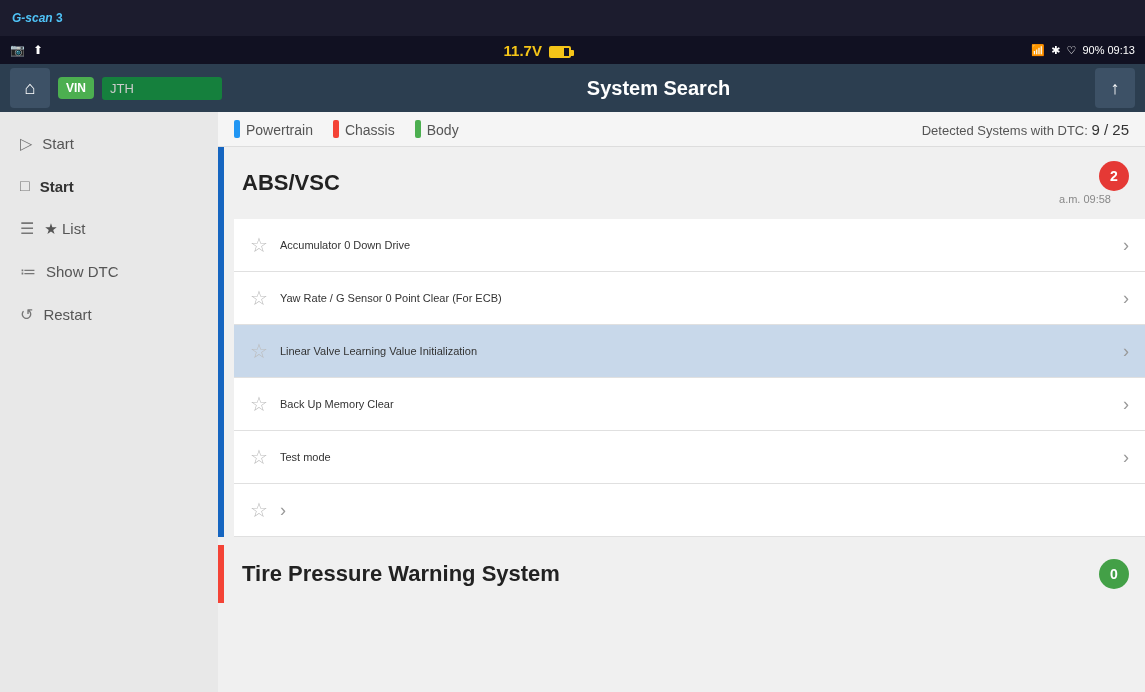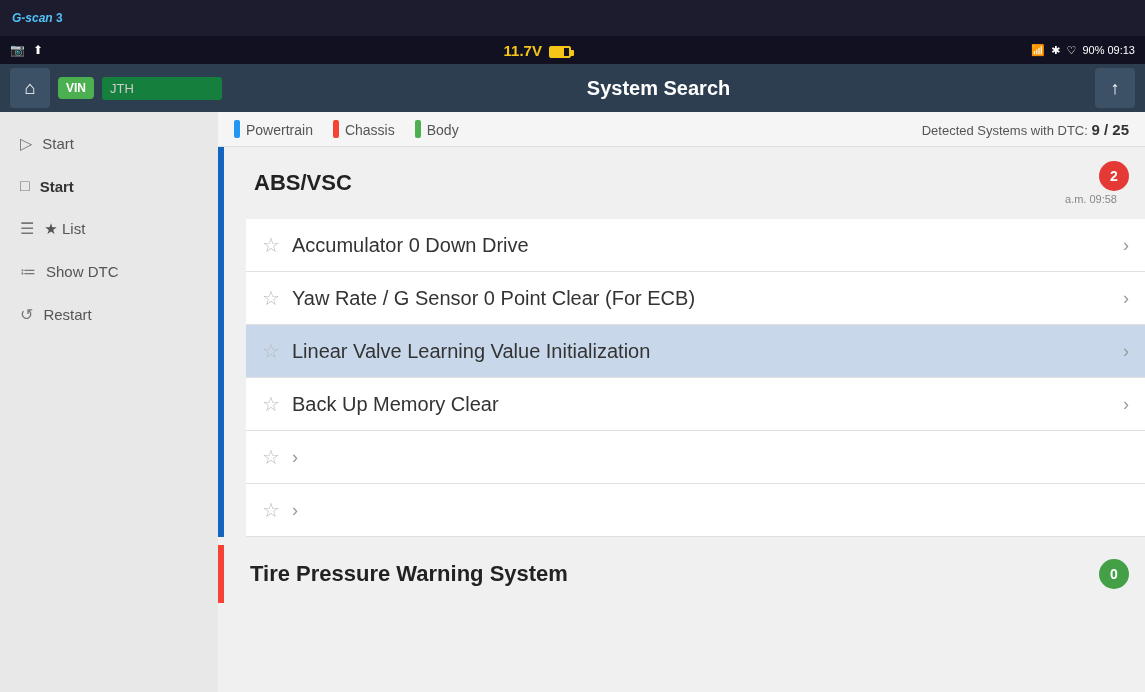--- a/index.html
+++ b/index.html
@@ -195,30 +195,30 @@
     .tab-indicator.blue { background: #2196f3; }
     .tab-indicator.red { background: #f44336; }
     .tab-indicator.green { background: #4caf50; }
 
     .detected-systems {
       margin-left: auto;
       font-size: 13px;
       color: #555;
     }
     .detected-count {
-      font-weight: bold;
+      font-weight: normal;
       font-size: 15px;
       color: #333;
       margin-top: 8px;
     }
 
     
     .section-container {
       position: relative;
-      padding-left: 28px;
+      padding-left: 16px;
     }
     .vertical-bar {
       position: absolute;
       left: 0;
       top: 0;
       bottom: 0;
       width: 6px;
     }
     .vertical-bar.blue { background: #1565c0; }
     .vertical-bar.red { background: #f44336; }
@@ -245,38 +245,38 @@
       justify-content: center;
       color: white;
       font-weight: bold;
       font-size: 14px;
     }
     .badge-red { background: #e53935; }
     .badge-green { background: #43a047; }
     .badge-time {
       font-size: 11px;
       color: #888;
-      margin-right: 12px;
+      margin-right: 18px;
       text-align: right;
     }
 
     
     .menu-item {
       display: flex;
       align-items: center;
       padding: 14px 16px;
       background: white;
       border-bottom: 1px solid #e0e0e0;
       cursor: pointer;
       gap: 12px;
     }
     .menu-item.selected { background: #c8d8ea; }
     .menu-item-text {
       flex: 1;
-      font-size: 20px;
+      font-size: 11px;
       color: #333;
     }
     .star-icon {
       font-size: 20px;
       color: #bbb;
     }
     .chevron-icon {
       font-size: 18px;
       color: #999;
     }
@@ -413,29 +413,30 @@
         <span class="menu-item-text">Linear Valve Learning Value Initialization</span>
         <span class="chevron-icon">›</span>
       </div>
       <div class="menu-item">
         <span class="star-icon">☆</span>
         <span class="menu-item-text">Back Up Memory Clear</span>
         <span class="chevron-icon">›</span>
       </div>
       <div class="menu-item">
         <span class="star-icon">☆</span>
+        <span class="menu-item-text">Test mode</span>
         <span class="chevron-icon">›</span>
       </div>
       <div class="menu-item">
         <span class="star-icon">☆</span>
         <span class="chevron-icon">›</span>
       </div>
     </div>
 
-    <div class="tire-section" style="position:relative; padding-left:24px; margin-top:8px;">
+    <div class="tire-section" style="position:relative; padding-left:16px; margin-top:8px;">
       <div class="vertical-bar red" style="background:#f44336;"></div>
       <div class="section-header">
         <span class="section-title">Tire Pressure Warning System</span>
         <div class="section-badge badge-green">0</div>
       </div>
     </div>
   </div>
 </div>
 
 </body></html>

